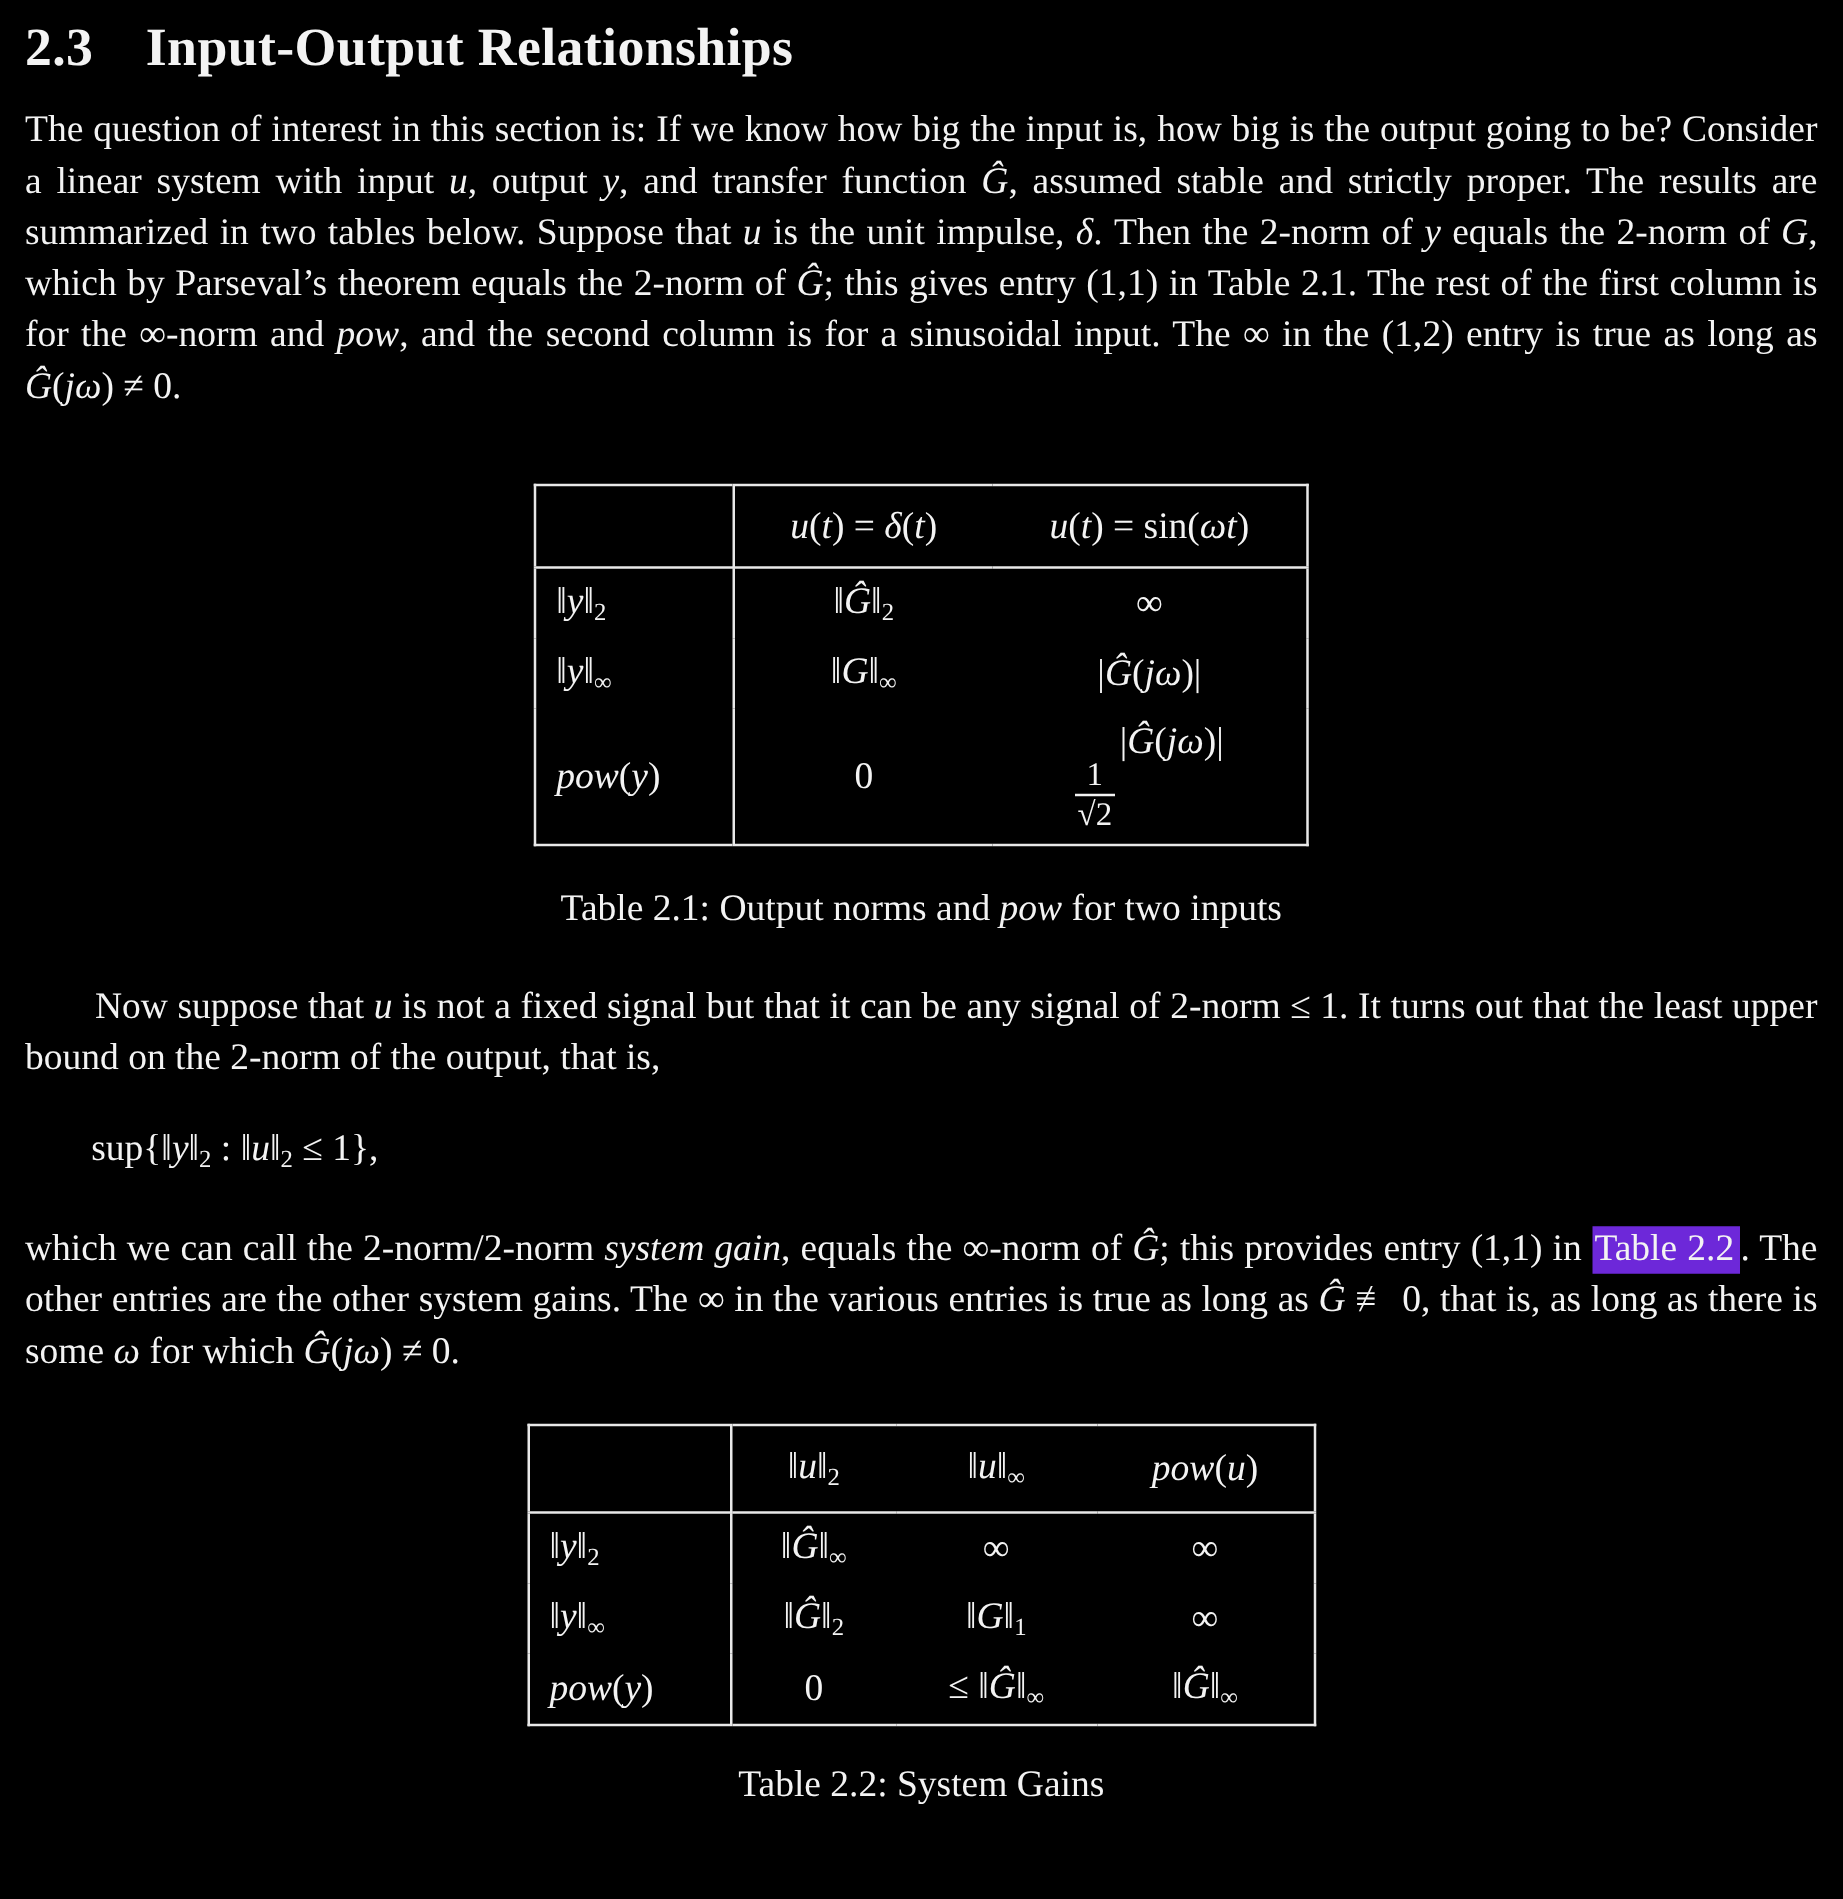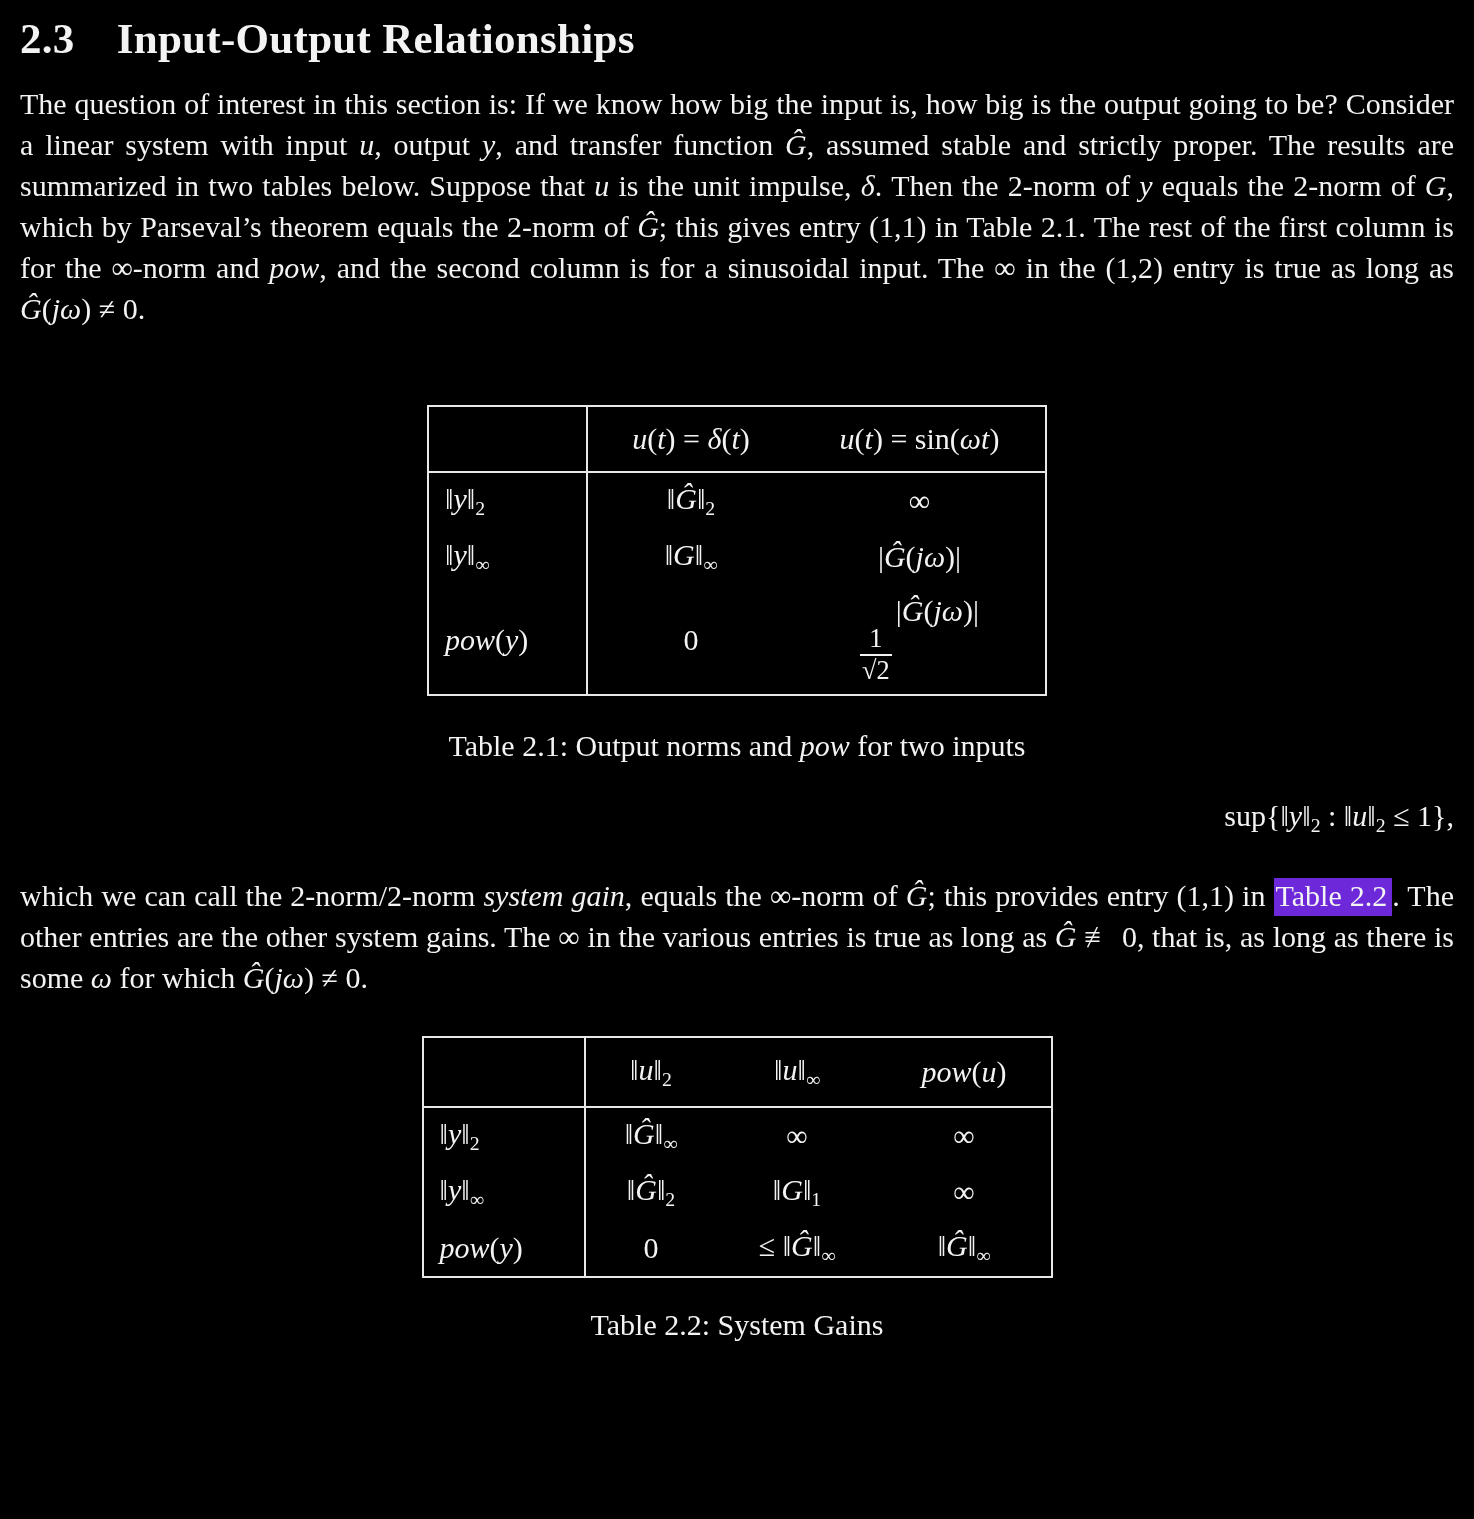--- a/index.html
+++ b/index.html
@@ -9,28 +9,28 @@
     padding:14px 20px 0 20px;
     font-family:"Liberation Serif","DejaVu Serif","DejaVu Sans",serif;
   }
   h1.section-heading { margin:0; font-size:43px; font-weight:700; letter-spacing:.3px; }
   h1 .secnum { margin-right:42px; }
   p { margin:0; }
   .body { font-size:30px; line-height:41px; }
   .just { text-align:justify; }
   .indent { text-indent:56px; }
   .mt-para1 { margin-top:20px; }
-  .mt-table1 { margin-top:76px; }
+  .mt-table1 { margin-top:58px; }
   .mt-cap1 { margin-top:33px; }
   .mt-para2 { margin-top:40px; }
   .mt-eq { margin-top:36px; }
   .mt-para3 { margin-top:38px; }
   .mt-table2 { margin-top:38px;font-family:Liberation Serif, serif; }
   .mt-cap2 { margin-top:30px; }
-  .equation { font-size:30px; margin-left:32px;text-align:right; }
+  .equation { font-size:30px; margin-left:53px; }
   .caption { text-align:center; font-size:30px; }
   .tablewrap { display:flex; justify-content:center; }
   table.mtable {
     border-collapse:collapse; border:2px solid #e8e8e8;
     font-size:30px; color:#f3f3f3; table-layout:fixed;
   }
   .mtable th { font-weight:normal; }
   .mtable thead th { border-bottom:2px solid #e8e8e8; padding:15px 8px; text-align:center; }
   .mtable td { text-align:center; padding:9px 8px; }
   .mtable th:first-child, .mtable td:first-child {
@@ -84,20 +84,21 @@
                 <span class="num">1</span>
                 <span class="den">√2</span>
               </span><span class="rm">|</span><span class="it">Ĝ</span><span class="rm">(</span><span class="it">jω</span><span class="rm">)|</span></td>
           </tr>
         </tbody>
       </table>
   </div>
 
   <p class="caption mt-cap1"><span class="rm">Table 2.1: Output norms and </span><span class="it">pow</span><span class="rm"> for two inputs</span></p>
 
+  <p class="body just indent mt-para2"><span class="rm">Now suppose that </span><span class="it">u</span><span class="rm"> is not a fixed signal but that it can be any signal of 2-norm ≤ 1. It turns out that the least upper bound on the 2-norm of the output, that is,</span></p>
 
   <p class="equation mt-eq"><span class="rm">sup{</span><span class="rm">‖</span><span class="it">y</span><span class="rm">‖</span><span class="sub">2</span><span class="rm"> : </span><span class="rm">‖</span><span class="it">u</span><span class="rm">‖</span><span class="sub">2</span><span class="rm"> ≤ 1},</span></p>
 
   <p class="body just mt-para3"><span class="rm">which we can call the 2-norm/2-norm </span><span class="it">system gain</span><span class="rm">, equals the ∞-norm of </span><span class="it">Ĝ</span><span class="rm">; this provides entry (1,1) in </span><span class="link">Table 2.2</span><span class="rm">. The other entries are the other system gains. The ∞ in the various entries is true as long as </span><span class="it">Ĝ</span><span class="rm"> ≢ 0, that is, as long as there is some </span><span class="it">ω</span><span class="rm"> for which </span><span class="it">Ĝ</span><span class="rm">(</span><span class="it">jω</span><span class="rm">) ≠ 0.</span></p>
 
   <div class="tablewrap mt-table2">
     <table class="mtable t2">
         <thead>
           <tr>
             <th></th>

